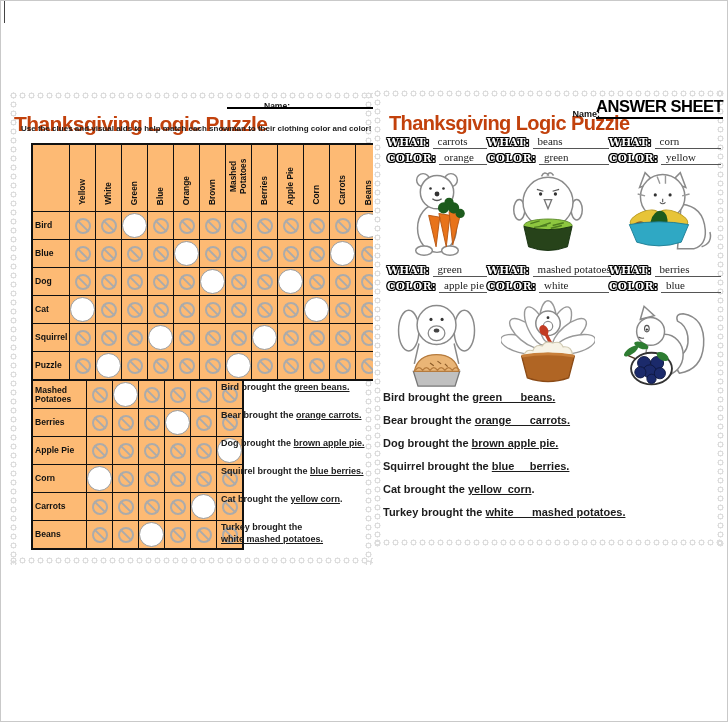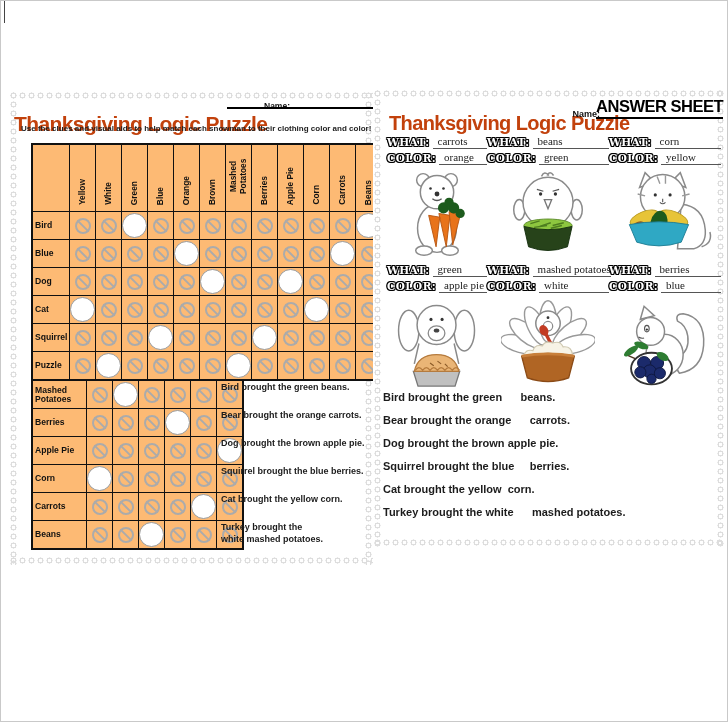--- a/index.html
+++ b/index.html
@@ -49,21 +49,21 @@
   .vert{writing-mode:vertical-rl;transform:rotate(180deg);font-size:8.4px;font-weight:700;line-height:9.5px;display:inline-block;max-height:58px;padding:2px 0;}
   .sym-no{display:inline-block;width:12px;height:12px;border:2px solid #ababab;border-radius:50%;position:relative;vertical-align:middle;}
   .sym-no::after{content:"";position:absolute;left:-2px;top:5px;width:16px;height:2px;background:#ababab;transform:rotate(45deg);}
   .sym-match{display:inline-block;width:23px;height:23px;border:1.5px solid #9b9b9b;border-radius:50%;vertical-align:middle;margin:-2px 0;background:#fff;}
 
   
   .clues-left{position:absolute;left:212px;top:290px;width:148px;font-size:9px;font-weight:700;line-height:12px;color:#1c1c1c;}
   .clues-left .clue{margin-bottom:16px;}
   .clues-right{position:absolute;left:10px;top:302px;width:340px;font-size:11px;font-weight:700;color:#1c1c1c;}
   .clues-right .clue{margin-bottom:11px;}
-  .ans{white-space:pre;}
+  .ans{text-decoration:underline;white-space:pre;}
 
   
   .cards{position:absolute;left:14px;top:46px;width:334px;display:grid;grid-template-columns:100px 122px 112px;row-gap:6px;}
   .card{display:flex;flex-direction:column;}
   .wc-row{display:flex;align-items:center;gap:3px;margin-bottom:2px;}
   .wc-label{font-family:"DejaVu Serif",serif;font-weight:900;font-size:10.5px;letter-spacing:0.4px;color:#fff;
             text-shadow:-1px -1px 0 #000,1px -1px 0 #000,-1px 1px 0 #000,1px 1px 0 #000,-1px 0 0 #000,1px 0 0 #000,0 -1px 0 #000,0 1px 0 #000;}
   .wc-value{flex:1;border-bottom:1px solid #555;font-family:"Liberation Serif",serif;font-size:11px;padding:0 0 1px 5px;white-space:nowrap;color:#222;}
   .card svg{align-self:center;margin-top:2px;}
 </style>

